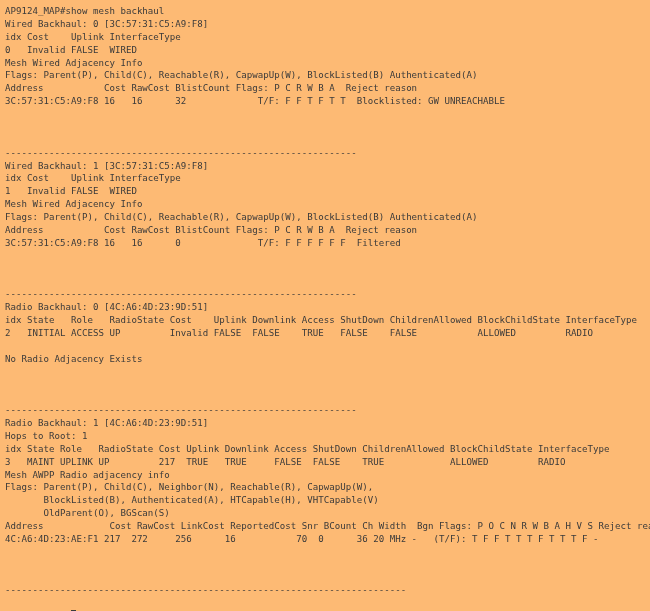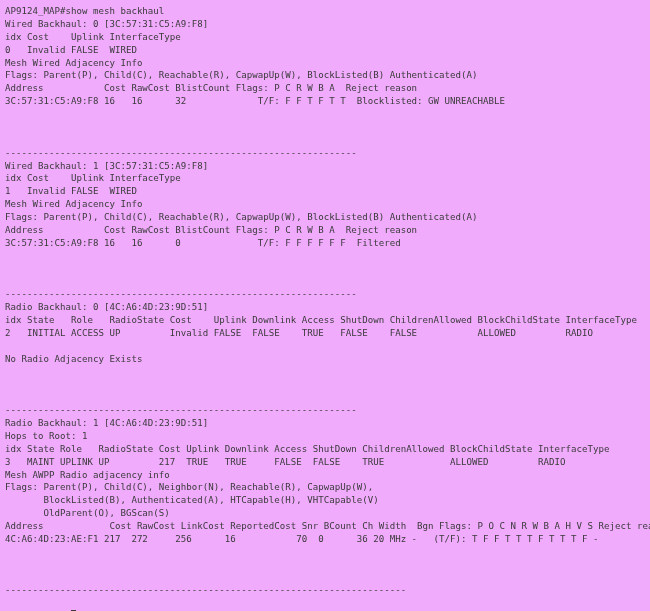--- a/index.html
+++ b/index.html
@@ -11,21 +11,21 @@
     width: 650px;
     height: 611px;
     background: #dcdcdc;
     overflow: hidden;
   }
   #terminal {
     width: 650px;
     height: 611px;
     box-sizing: border-box;
     padding: 5px 0 0 5px;
-    background: #f0abfc;
+    background: #fdba74;
     color: #3a3a3a;
     font-family: "DejaVu Sans Mono", "Liberation Mono", monospace;
     font-size: 9.1px;
     line-height: 12.88px;
     letter-spacing: 0.02px;
     white-space: pre;
     overflow: hidden;
   }
   .line {
     display: block;

